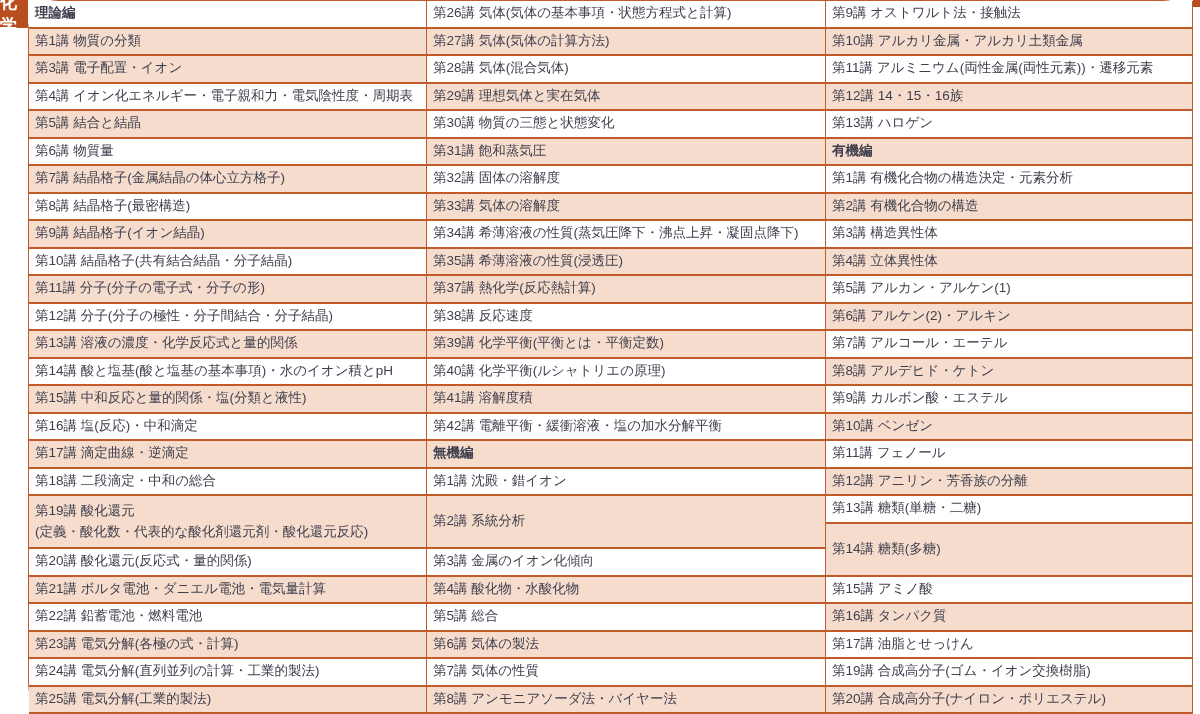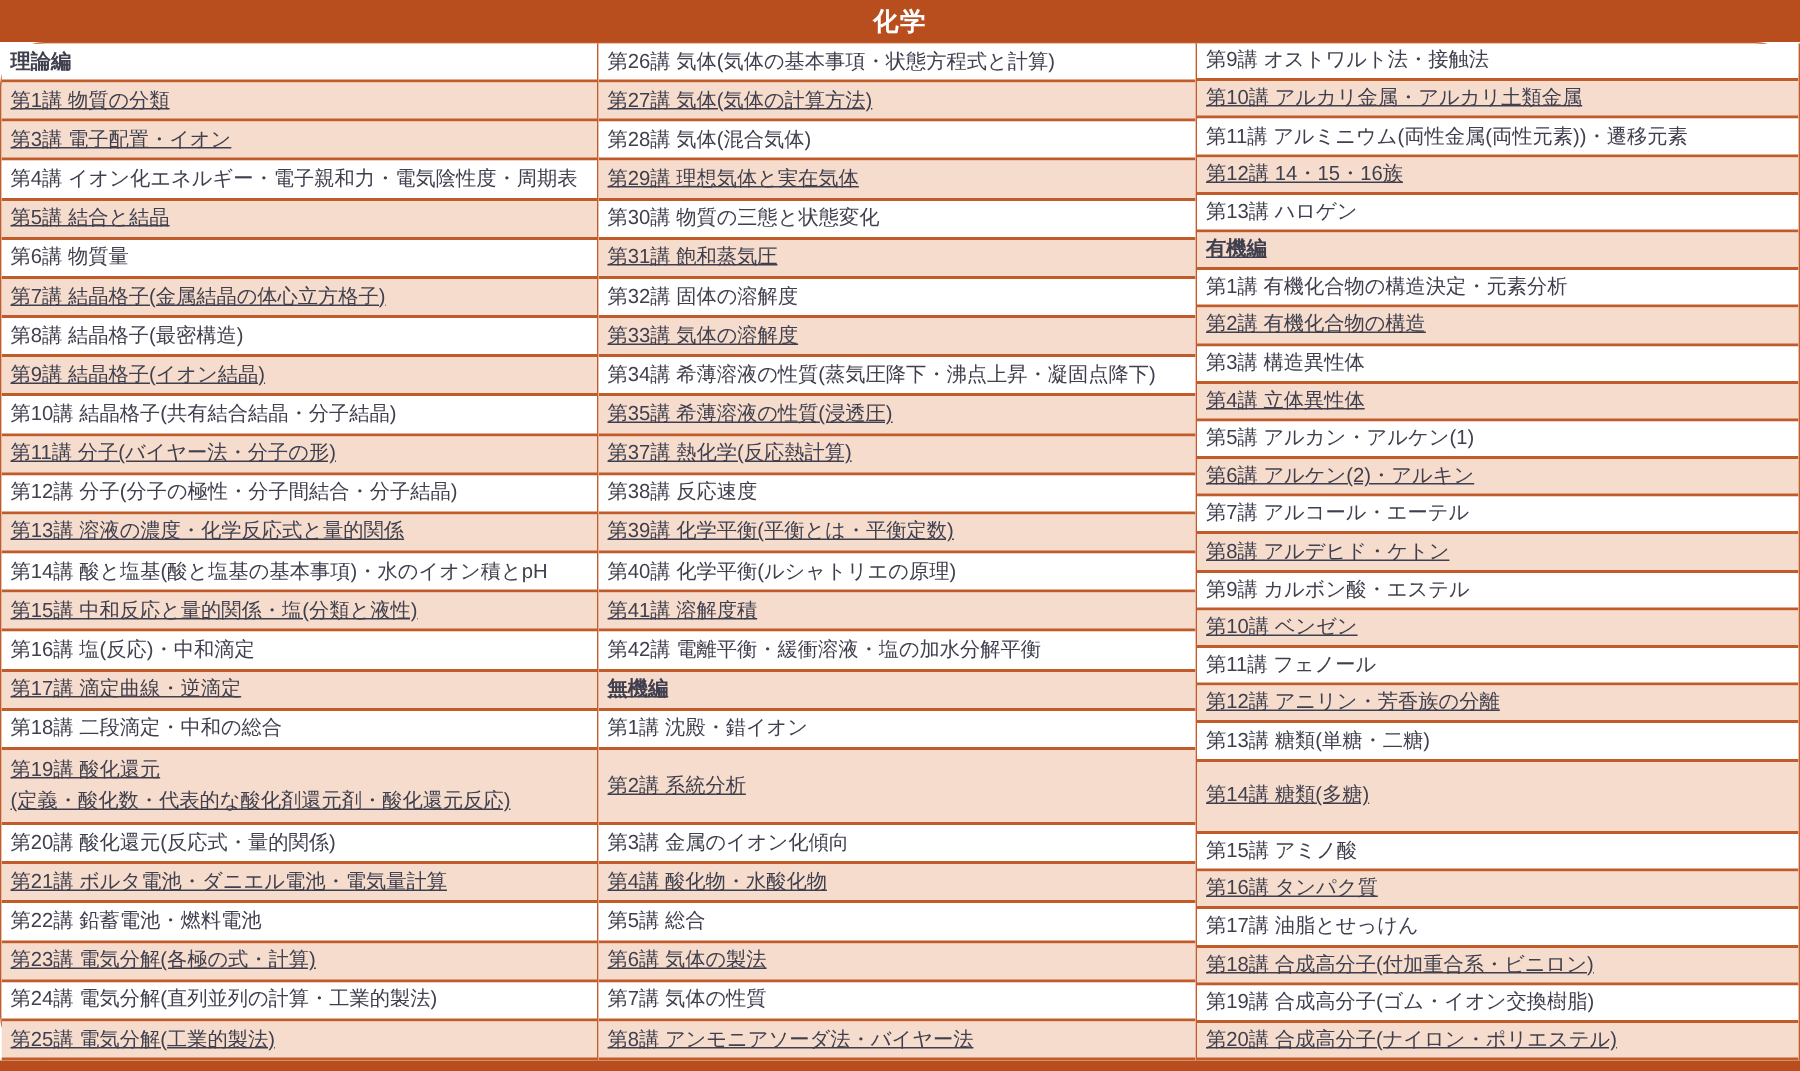--- a/index.html
+++ b/index.html
@@ -2,21 +2,21 @@
 <html style="--accent: #b84d1e; --altrow: #f6dccc; --border: #c25b2a; --text: #3f3f4e;"><head>
 <meta charset="utf-8">
 <style>
   * { margin:0; padding:0; box-sizing:border-box; }
   html,body { width:1200px; height:714px; }
   body {
     font-family:"Liberation Sans","DejaVu Sans",sans-serif;
     background:#ffffff;
     overflow:hidden;
   }
-  .page { width:1200px; height:714px; display:flex; flex-direction:column; }
+  .page { width:1200px; height:714px; display:flex; flex-direction:row; }
   .titlebar {
     height:28px; flex:0 0 28px;
     background:var(--accent,#b84d1e);
     color:#ffffff; font-weight:bold; font-size:17px;
     display:flex; align-items:center; justify-content:center;
     letter-spacing:1px;
   }
   .table {
     flex:1 1 auto; display:flex;
     border-left:1px solid var(--border,#c25b2a);
@@ -35,21 +35,21 @@
   .row {
     flex:1 1 0; min-height:0;
     display:flex; flex-direction:column; justify-content:center;
     padding:0 6px;
     border-bottom:2px solid var(--border,#c25b2a);
     background:#ffffff;
     color:var(--text,#3f3f4e);
     font-size:13.5px;
     white-space:nowrap;
   }
-  .row.alt { background:var(--altrow,#f6dccc);text-decoration:underline; }
+  .row.alt { background:var(--altrow,#f6dccc); }
   .row.tall { flex:2 1 0; }
   .row.section { font-weight:bold; }
   .row .line { line-height:1.55; }
   .bottombar { height:7px; flex:0 0 7px; background:var(--accent,#b84d1e); }
 </style>
 </head>
 <body>
 
 <div class="page">
   <div class="titlebar">
@@ -81,21 +81,21 @@
         <div class="row">
           <div class="line">第8講 結晶格子(最密構造)</div>
         </div>
         <div class="row alt">
           <div class="line">第9講 結晶格子(イオン結晶)</div>
         </div>
         <div class="row">
           <div class="line">第10講 結晶格子(共有結合結晶・分子結晶)</div>
         </div>
         <div class="row alt">
-          <div class="line">第11講 分子(バイヤー法・分子の形)</div>
+          <div class="line">第11講 分子(分子の電子式・分子の形)</div>
         </div>
         <div class="row">
           <div class="line">第12講 分子(分子の極性・分子間結合・分子結晶)</div>
         </div>
         <div class="row alt">
           <div class="line">第13講 溶液の濃度・化学反応式と量的関係</div>
         </div>
         <div class="row">
           <div class="line">第14講 酸と塩基(酸と塩基の基本事項)・水のイオン積とpH</div>
         </div>
@@ -273,23 +273,20 @@
           <div class="line">第14講 糖類(多糖)</div>
         </div>
         <div class="row">
           <div class="line">第15講 アミノ酸</div>
         </div>
         <div class="row alt">
           <div class="line">第16講 タンパク質</div>
         </div>
         <div class="row">
           <div class="line">第17講 油脂とせっけん</div>
-        </div>
-        <div class="row alt">
-          <div class="line">第18講 合成高分子(付加重合系・ビニロン)</div>
         </div>
         <div class="row">
           <div class="line">第19講 合成高分子(ゴム・イオン交換樹脂)</div>
         </div>
         <div class="row alt">
           <div class="line">第20講 合成高分子(ナイロン・ポリエステル)</div>
         </div>
       </div>
   </div>
   <div class="bottombar"></div>

